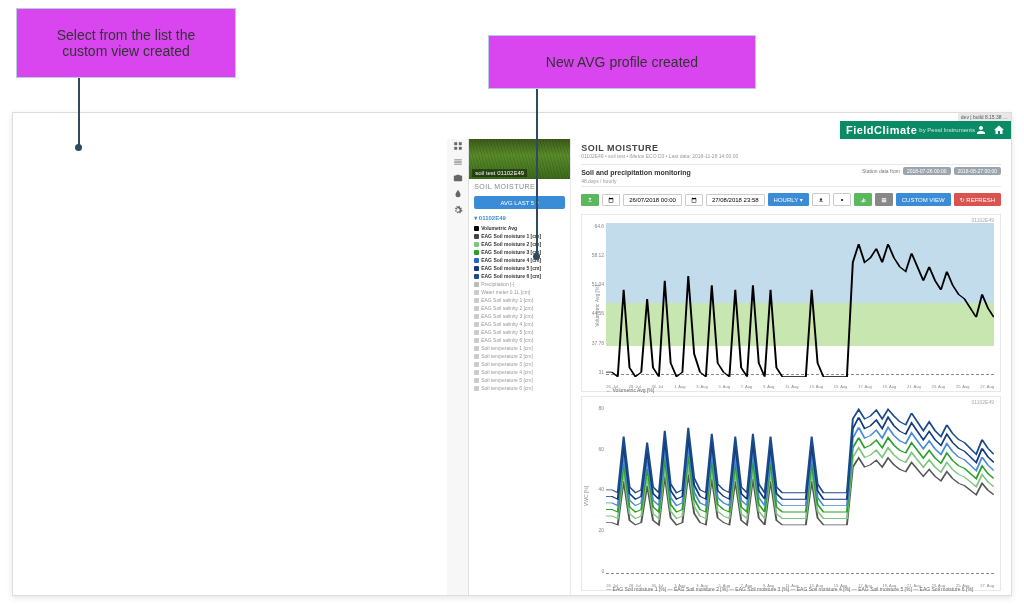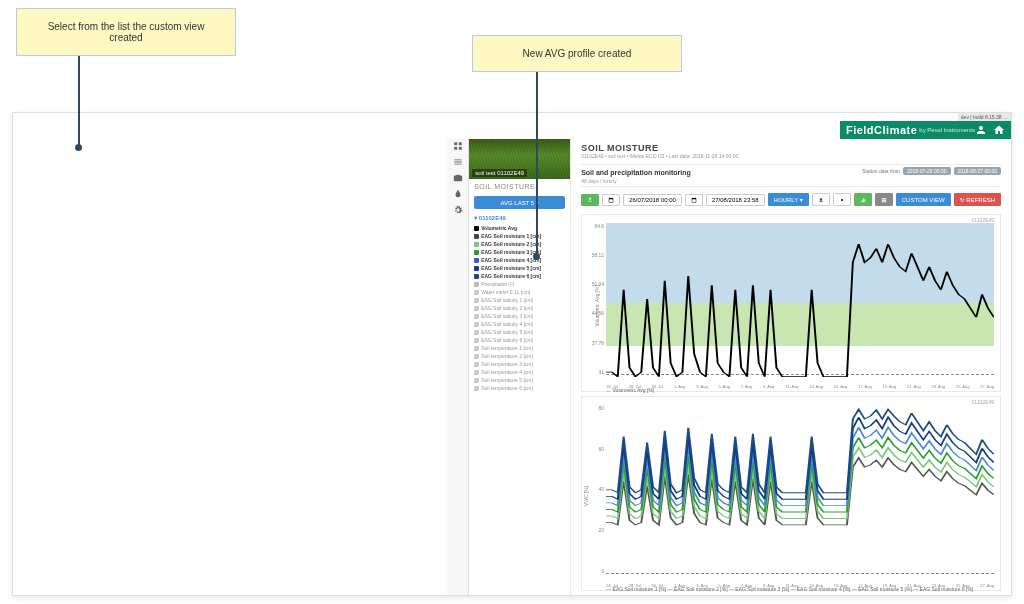--- a/index.html
+++ b/index.html
@@ -1,21 +1,21 @@
 <!DOCTYPE html>
 <html><head>
 <meta charset="utf-8">
 <style>
   * { margin: 0; padding: 0; box-sizing: border-box; }
   body { font-family: Arial, sans-serif; font-size: 9px; background: #fff; width: 1024px; height: 604px; overflow: hidden; position: relative; }
 
   
-  .callout { position: absolute; background: #fef9c3; border: 1px solid #b8cce0; padding: 12px 20px; color: #333; font-size: 10px; text-align: center; z-index: 100; }
+  .callout { position: absolute; background: #d946ef; border: 1px solid #b8cce0; padding: 18px 20px; color: #333; font-size: 14px; text-align: center; z-index: 100; }
   .callout-1 { top: 8px; left: 16px; width: 220px; }
-  .callout-2 { top: 35px; left: 472px; width: 210px; }
+  .callout-2 { top: 35px; left: 488px; width: 268px; }
   .callout-line { position: absolute; background: #2e4a60; width: 2px; z-index: 99; }
   .line-1 { left: 78px; top: 52px; height: 95px; }
   .line-2 { left: 536px; top: 66px; height: 190px; }
   .dot { position: absolute; width: 7px; height: 7px; background: #2e4a60; border-radius: 50%; z-index: 99; }
   .dot-2 { left: 533px; top: 253px; }
   .dot-1 { left: 75px; top: 144px; }
 
   
   .app { position: absolute; top: 112px; left: 12px; right: 12px; bottom: 8px; border: 1px solid #ddd; background: #fff; display: flex; flex-direction: column; box-shadow: 0 2px 6px rgba(0,0,0,0.1); align-items: flex-end; }
   .dev-bar { height: 8px; background: #e8e8e8; font-size: 5px; color: #555; padding: 1px 3px; }

